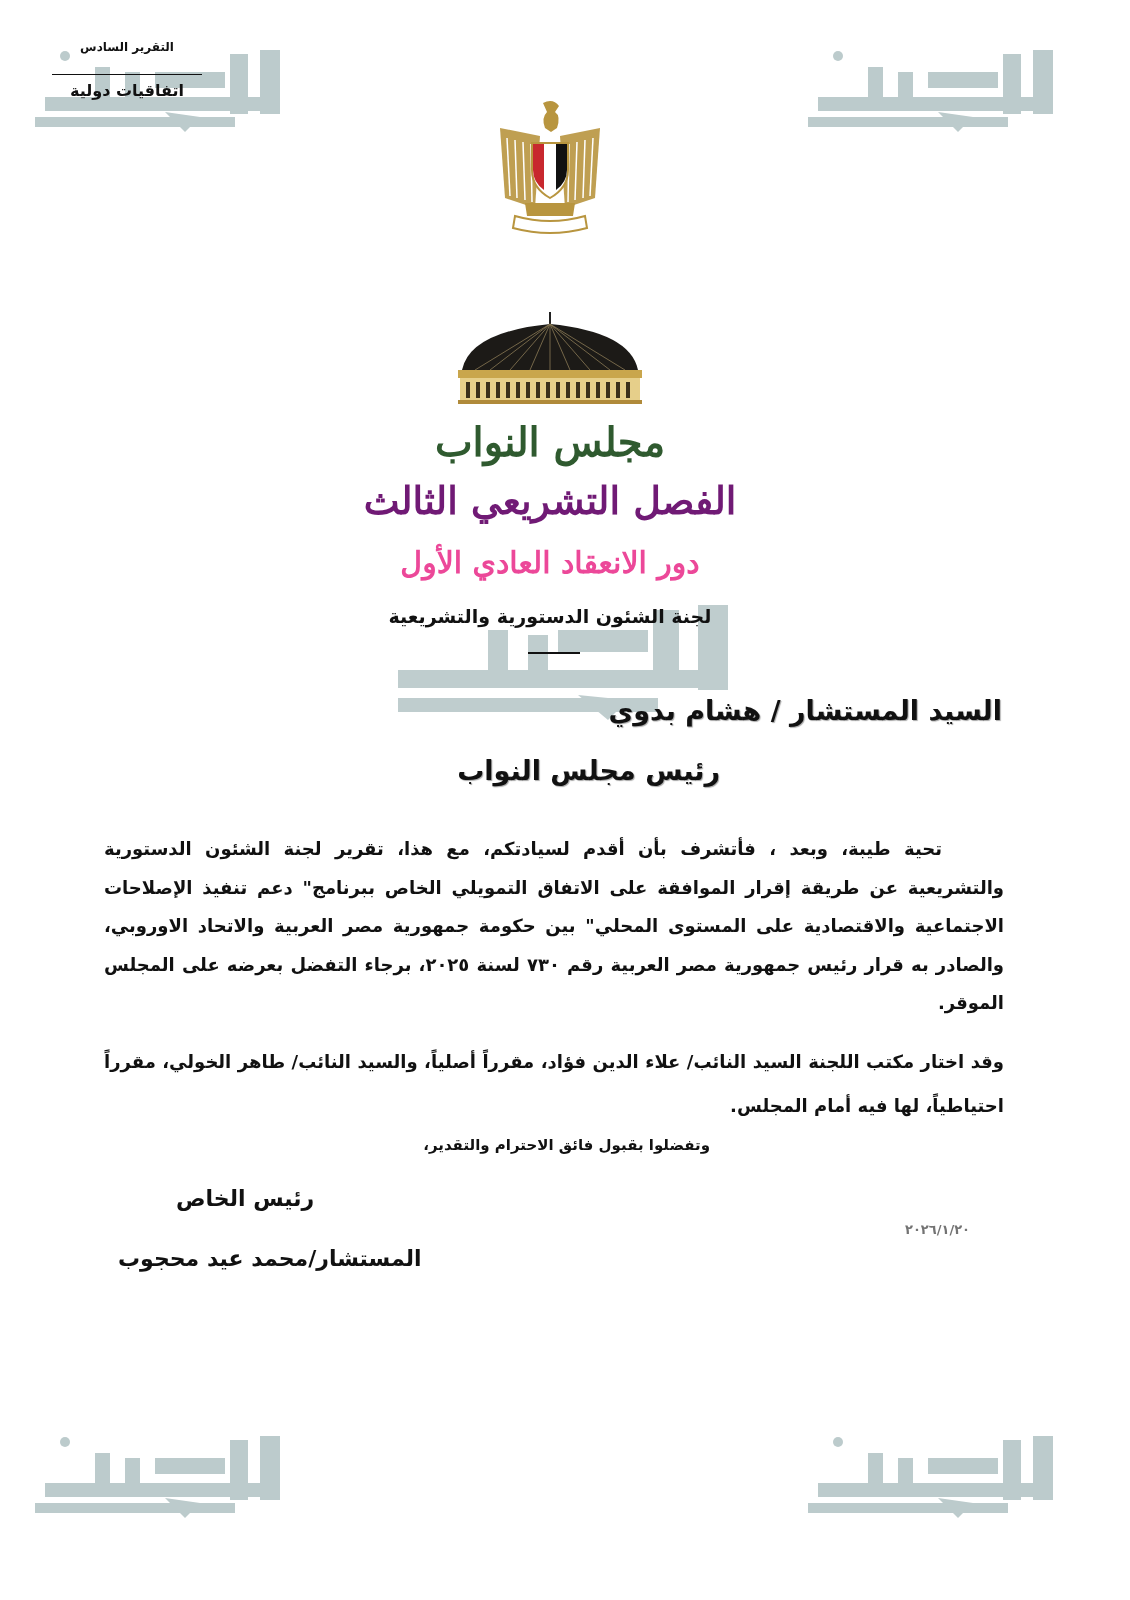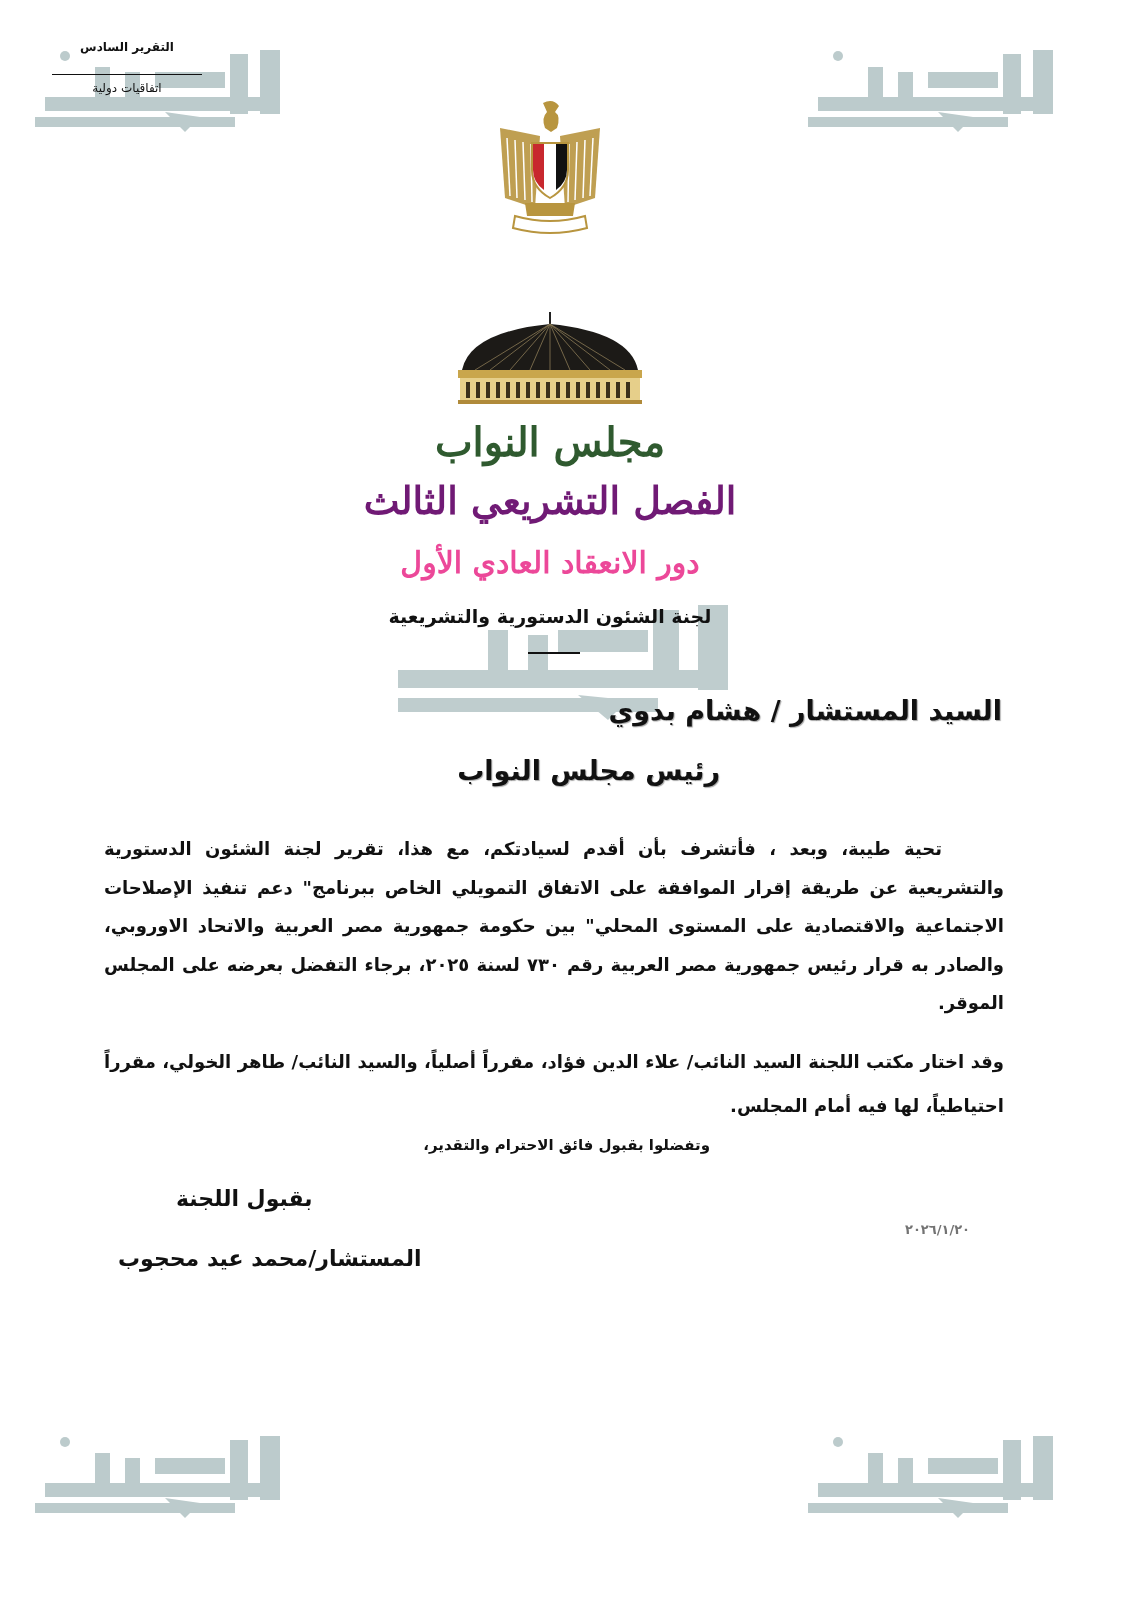--- a/index.html
+++ b/index.html
@@ -2,21 +2,21 @@
 <html><head>
 <meta charset="utf-8">
 <style>
   html, body { margin: 0; padding: 0; background: #ffffff; }
   body { width: 1130px; height: 1600px; position: relative; overflow: hidden;
          font-family: "DejaVu Sans", sans-serif; color: #111; }
   .wm { position: absolute; width: 250px; height: 96px; }
   .wm svg { width: 100%; height: 100%; }
   .report-tag { position: absolute; left: 52px; top: 40px; width: 150px; direction: rtl; text-align: center; z-index: 2; }
   .report-tag .t1 { font-family: "DejaVu Sans", sans-serif; font-weight: bold; font-size: 12px; padding-bottom: 20px; border-bottom: 1.5px solid #111; }
-  .report-tag .t2 { font-family: "DejaVu Sans", sans-serif; font-weight: normal; font-size: 12px; padding-top: 6px; }
+  .report-tag .t2 { font-family: "DejaVu Sans", sans-serif; font-weight: bold; font-size: 16px; padding-top: 6px; }
   .eagle { position: absolute; left: 495px; top: 98px; width: 110px; height: 140px; }
   .dome { position: absolute; left: 450px; top: 310px; width: 200px; height: 100px; }
   .heading-block { position: absolute; left: 340px; width: 420px; direction: rtl; text-align: center; }
   .h-council { top: 418px; font-family: "DejaVu Serif", serif; font-weight: bold; font-size: 40px; color: #2f5a2f; }
   .h-term { top: 478px; font-family: "DejaVu Serif", serif; font-weight: bold; font-size: 38px; color: #701a75; }
   .h-session { top: 545px; font-family: "DejaVu Serif", serif; font-weight: bold; font-size: 30px; color: #ec4899; }
   .h-committee { top: 605px; font-family: "DejaVu Sans", sans-serif; font-weight: bold; font-size: 19px; color: #111; }
   .short-rule { position: absolute; left: 528px; top: 652px; width: 52px; height: 0; border-top: 2px solid #111; }
   .addressee { position: absolute; right: 128px; top: 695px; direction: rtl; font-family: "DejaVu Sans", sans-serif; font-weight: bold; font-size: 27px; text-shadow: 1px 1px 1px rgba(0,0,0,0.35); }
   .addressee-title { position: absolute; right: 410px; top: 755px; direction: rtl; font-family: "DejaVu Sans", sans-serif; font-weight: bold; font-size: 27px; text-shadow: 1px 1px 1px rgba(0,0,0,0.35); }
@@ -183,15 +183,15 @@
 <div class="heading-block h-committee">لجنة الشئون الدستورية والتشريعية</div>
 <div class="short-rule"></div>
 
 <div class="addressee">السيد المستشار / هشام بدوي</div>
 <div class="addressee-title">رئيس مجلس النواب</div>
 
 <div class="body-para p1">تحية طيبة، وبعد ، فأتشرف بأن أقدم لسيادتكم، مع هذا، تقرير لجنة الشئون الدستورية والتشريعية عن طريقة إقرار الموافقة على الاتفاق التمويلي الخاص ببرنامج" دعم تنفيذ الإصلاحات الاجتماعية والاقتصادية على المستوى المحلي" بين حكومة جمهورية مصر العربية والاتحاد الاوروبي، والصادر به قرار رئيس جمهورية مصر العربية رقم ٧٣٠ لسنة ٢٠٢٥، برجاء التفضل بعرضه على المجلس الموقر.</div>
 <div class="body-para p2">وقد اختار مكتب اللجنة السيد النائب/ علاء الدين فؤاد، مقرراً أصلياً، والسيد النائب/ طاهر الخولي، مقرراً احتياطياً، لها فيه أمام المجلس.</div>
 <div class="closing">وتفضلوا بقبول فائق الاحترام والتقدير،</div>
 
-<div class="sig-title">بقبول اللجنة</div>
+<div class="sig-title">رئيس الخاص</div>
 <div class="sig-name">المستشار/محمد عيد محجوب</div>
 <div class="date">٢٠٢٦/١/٢٠</div>
 
 </body></html>

